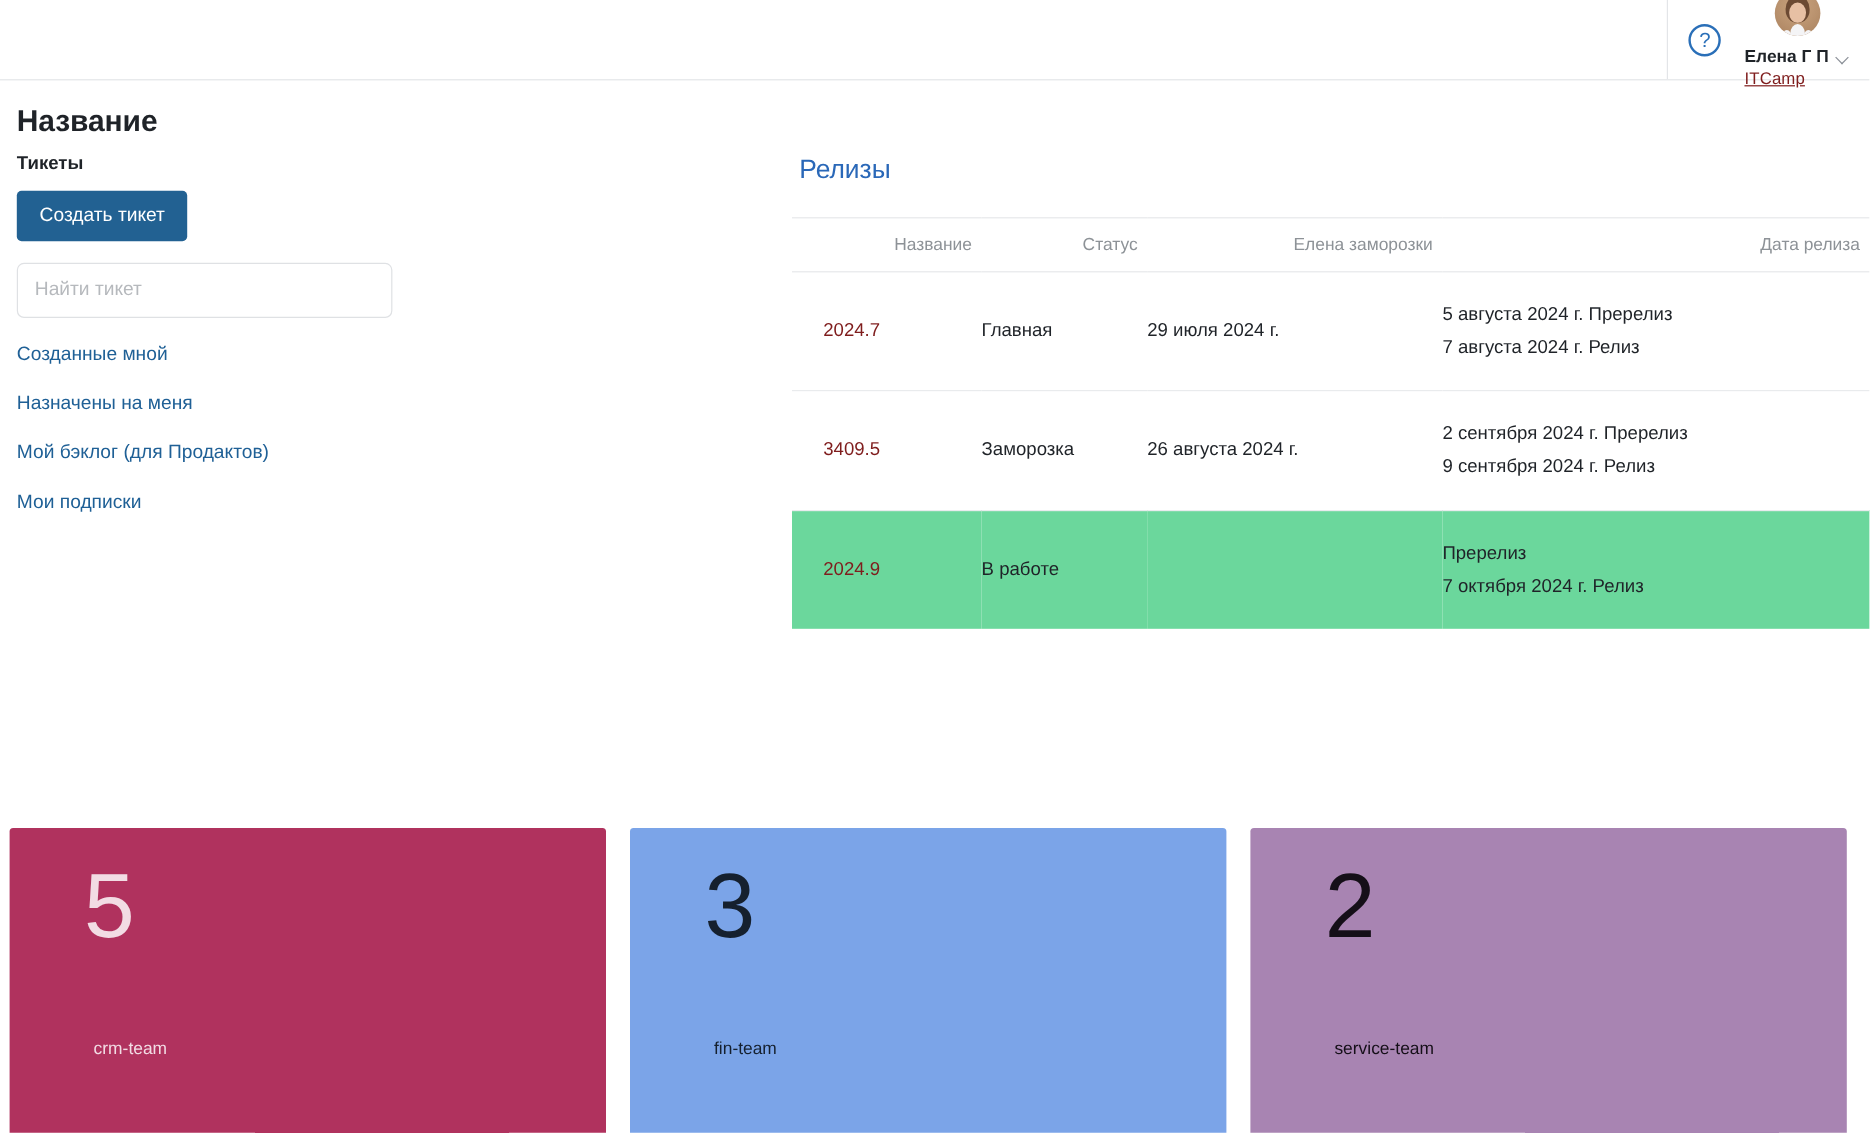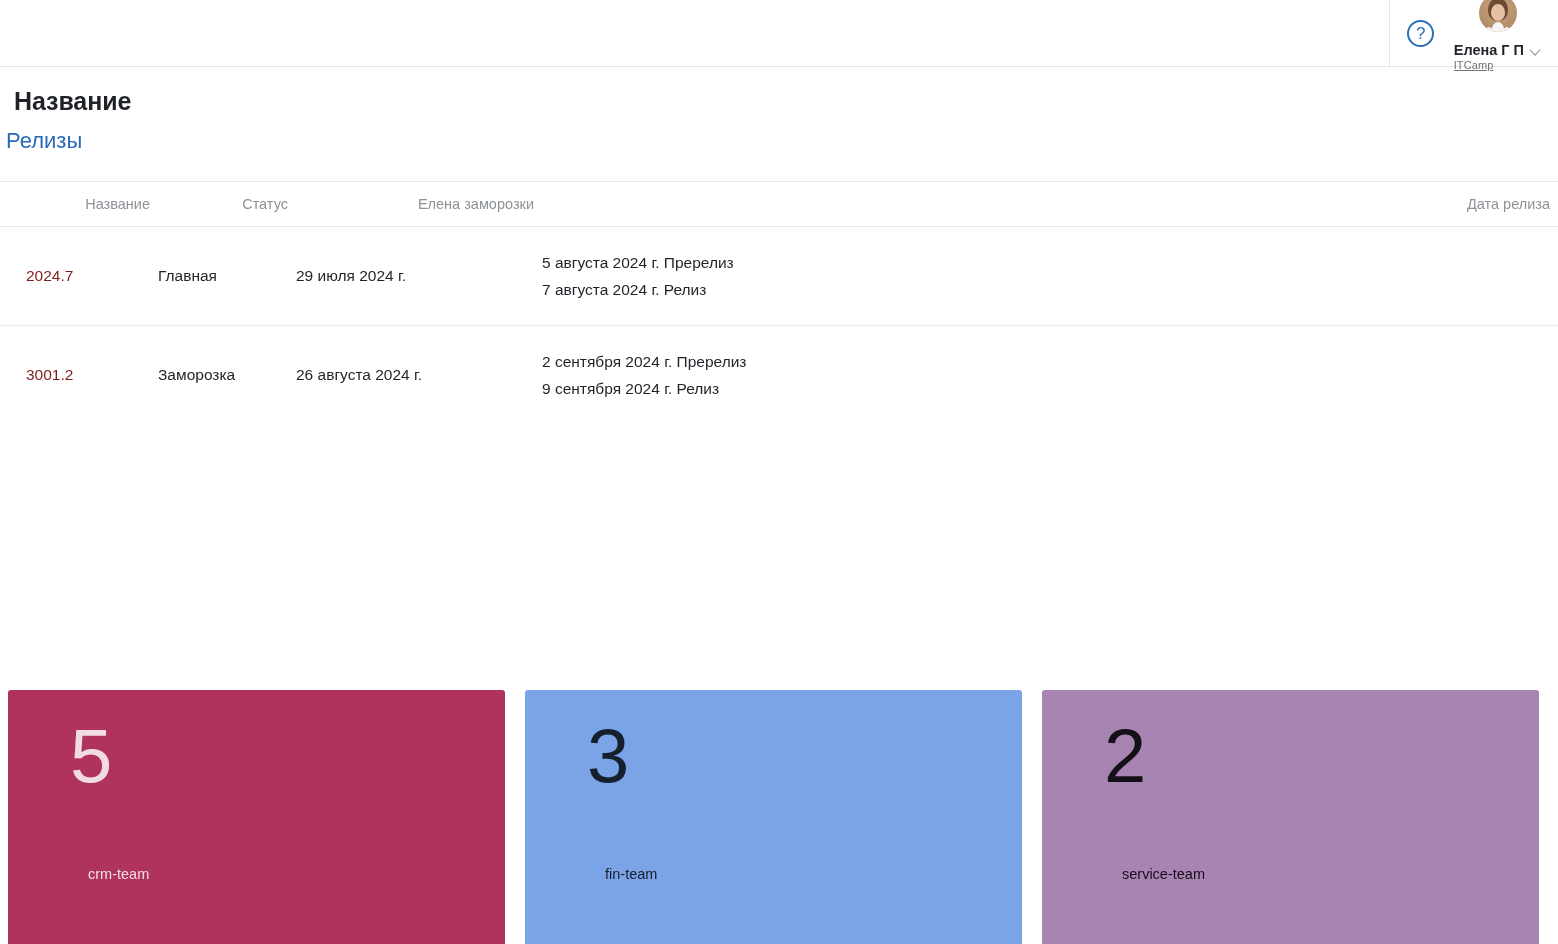--- a/index.html
+++ b/index.html
@@ -97,22 +97,22 @@
   .chevron-down::before {
     content: "";
     position: absolute;
     left: 0; top: 1px;
     width: 7px; height: 7px;
     border-right: 1.6px solid #8b9098;
     border-bottom: 1.6px solid #8b9098;
     transform: rotate(45deg);
   }
   .user-org {
-    font-size: 11px;
-    color: #737373;
+    font-size: 14px;
+    color: #7f1d1d;
     letter-spacing: .1px;
     text-decoration: underline;
   }
 
   
   .page { position: relative; padding: 0; }
 
   .page-title {
     font-size: 25px;
     font-weight: 700;
@@ -248,21 +248,21 @@
     overflow: hidden;
   }
   .tile-count {
     font-size: 76px;
     font-weight: 400;
     line-height: 1;
     letter-spacing: -1px;
   }
   .tile-label {
     position: absolute;
-    left: 80px;
+    left: 70px;
     top: 176px;
     font-size: 14.5px;
   }
   .tile-crm     { background: #B0325E; }
   .tile-crm .tile-count, .tile-crm .tile-label { color: #F2DCE4; }
   .tile-fin     { background: #7BA4E8; }
   .tile-fin .tile-count, .tile-fin .tile-label { color: #15202e; }
   .tile-service { background: #A884B2; }
   .tile-service .tile-count, .tile-service .tile-label { color: #150f18; }
 </style>
@@ -289,20 +289,34 @@
 
   </div>
 </div>
 
 <div class="page">
 
   <h1 class="page-title">Название</h1>
 
   <div class="columns">
 
+    <div class="left-panel">
+      <div class="section-label">Тикеты</div>
+
+      <button class="create-btn">Создать тикет</button>
+
+      <input class="search-input" type="text" placeholder="Найти тикет" style="">
+
+      <div class="nav-links">
+        <a class="nav-link">Созданные мной</a>
+        <a class="nav-link">Назначены на меня</a>
+        <a class="nav-link">Мой бэклог (для Продактов)</a>
+        <a class="nav-link">Мои подписки</a>
+      </div>
+    </div>
 
     <div class="right-panel">
       <div class="releases-title">Релизы</div>
 
       <table class="rel-table">
         <thead>
           <tr>
             <th class="col-name">Название</th>
             <th class="col-status">Статус</th>
             <th class="col-freeze">Елена заморозки</th>
@@ -318,30 +332,41 @@
             <td>Главная</td>
             <td>29 июля 2024 г.</td>
             <td>
               <span class="date-line">5 августа 2024 г. Пререлиз</span>
               <span class="date-line">7 августа 2024 г. Релиз</span>
             </td>
           </tr>
 
           <tr>
             <td>
-              <a class="rel-name">3001.2</a>
+              <a class="rel-name">3409.5</a>
             </td>
             <td>Заморозка</td>
             <td>26 августа 2024 г.</td>
             <td>
               <span class="date-line">2 сентября 2024 г. Пререлиз</span>
               <span class="date-line">9 сентября 2024 г. Релиз</span>
             </td>
           </tr>
 
+          <tr class="row-active">
+            <td>
+              <a class="rel-name">2024.9</a>
+            </td>
+            <td>В работе</td>
+            <td></td>
+            <td>
+              <span class="date-line">Пререлиз</span>
+              <span class="date-line">7 октября 2024 г. Релиз</span>
+            </td>
+          </tr>
 
 
         </tbody>
       </table>
     </div>
 
   </div>
 
   <div class="tiles">
 

